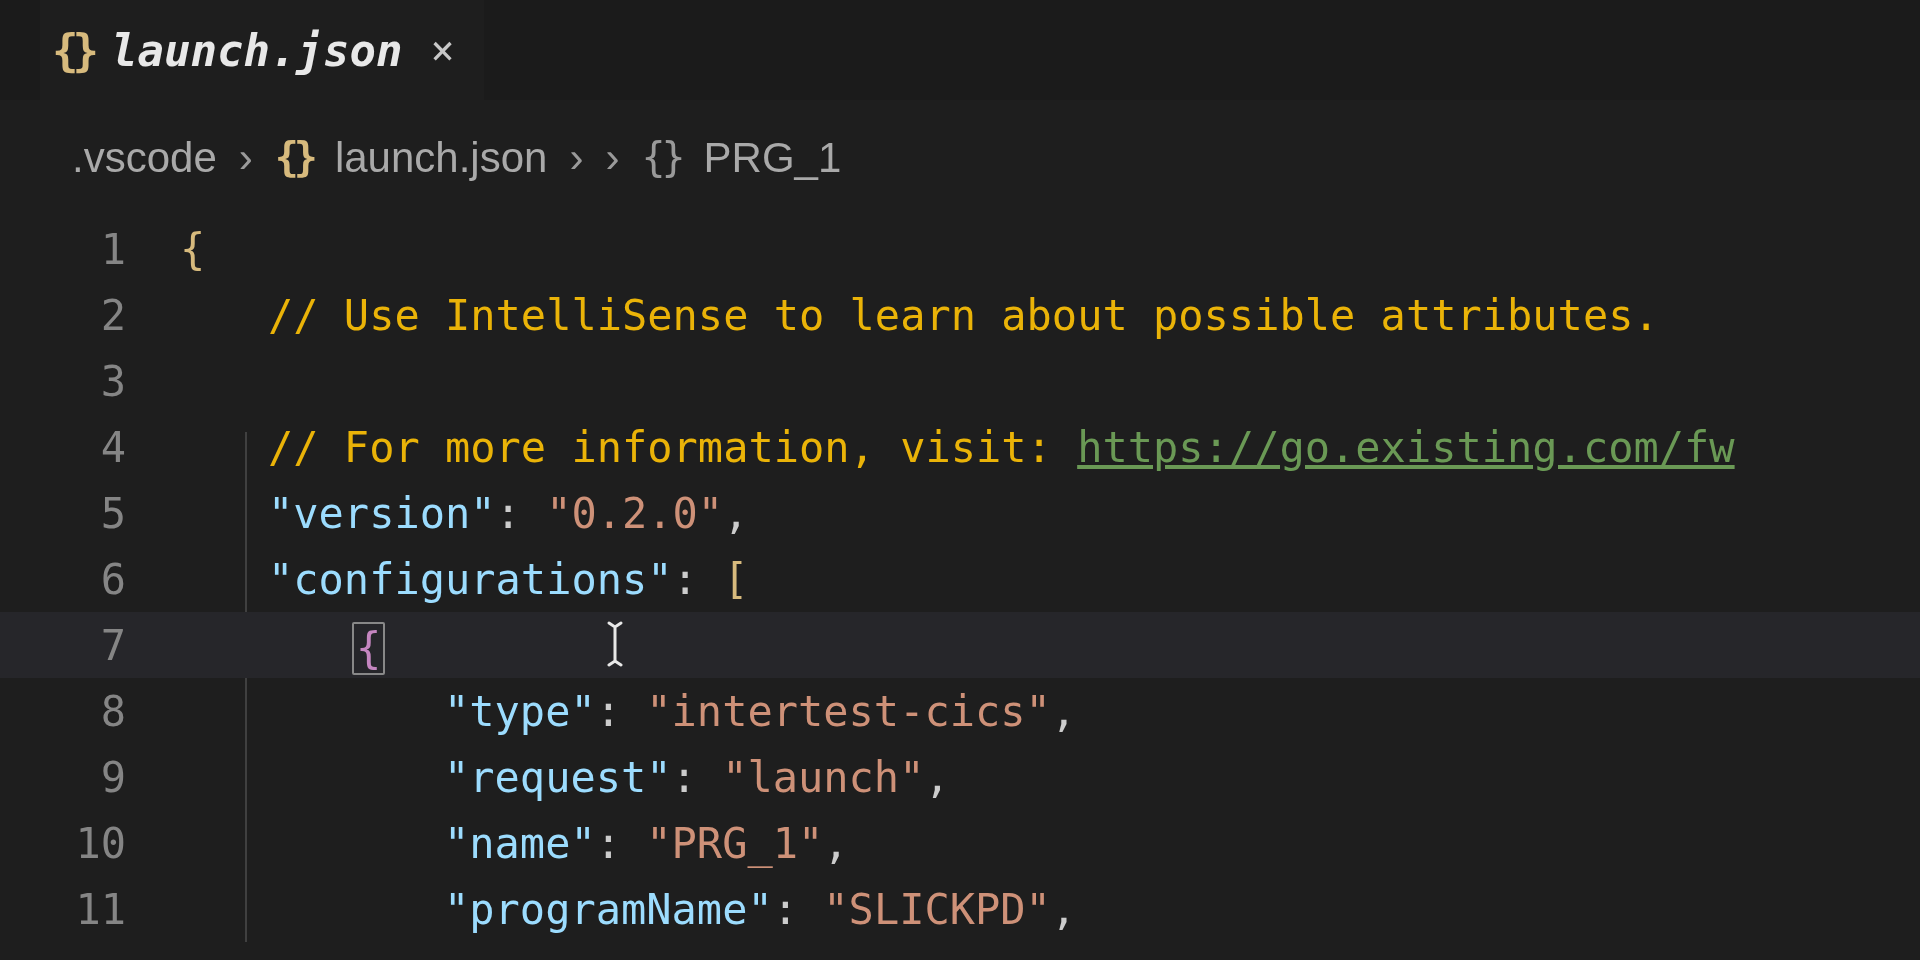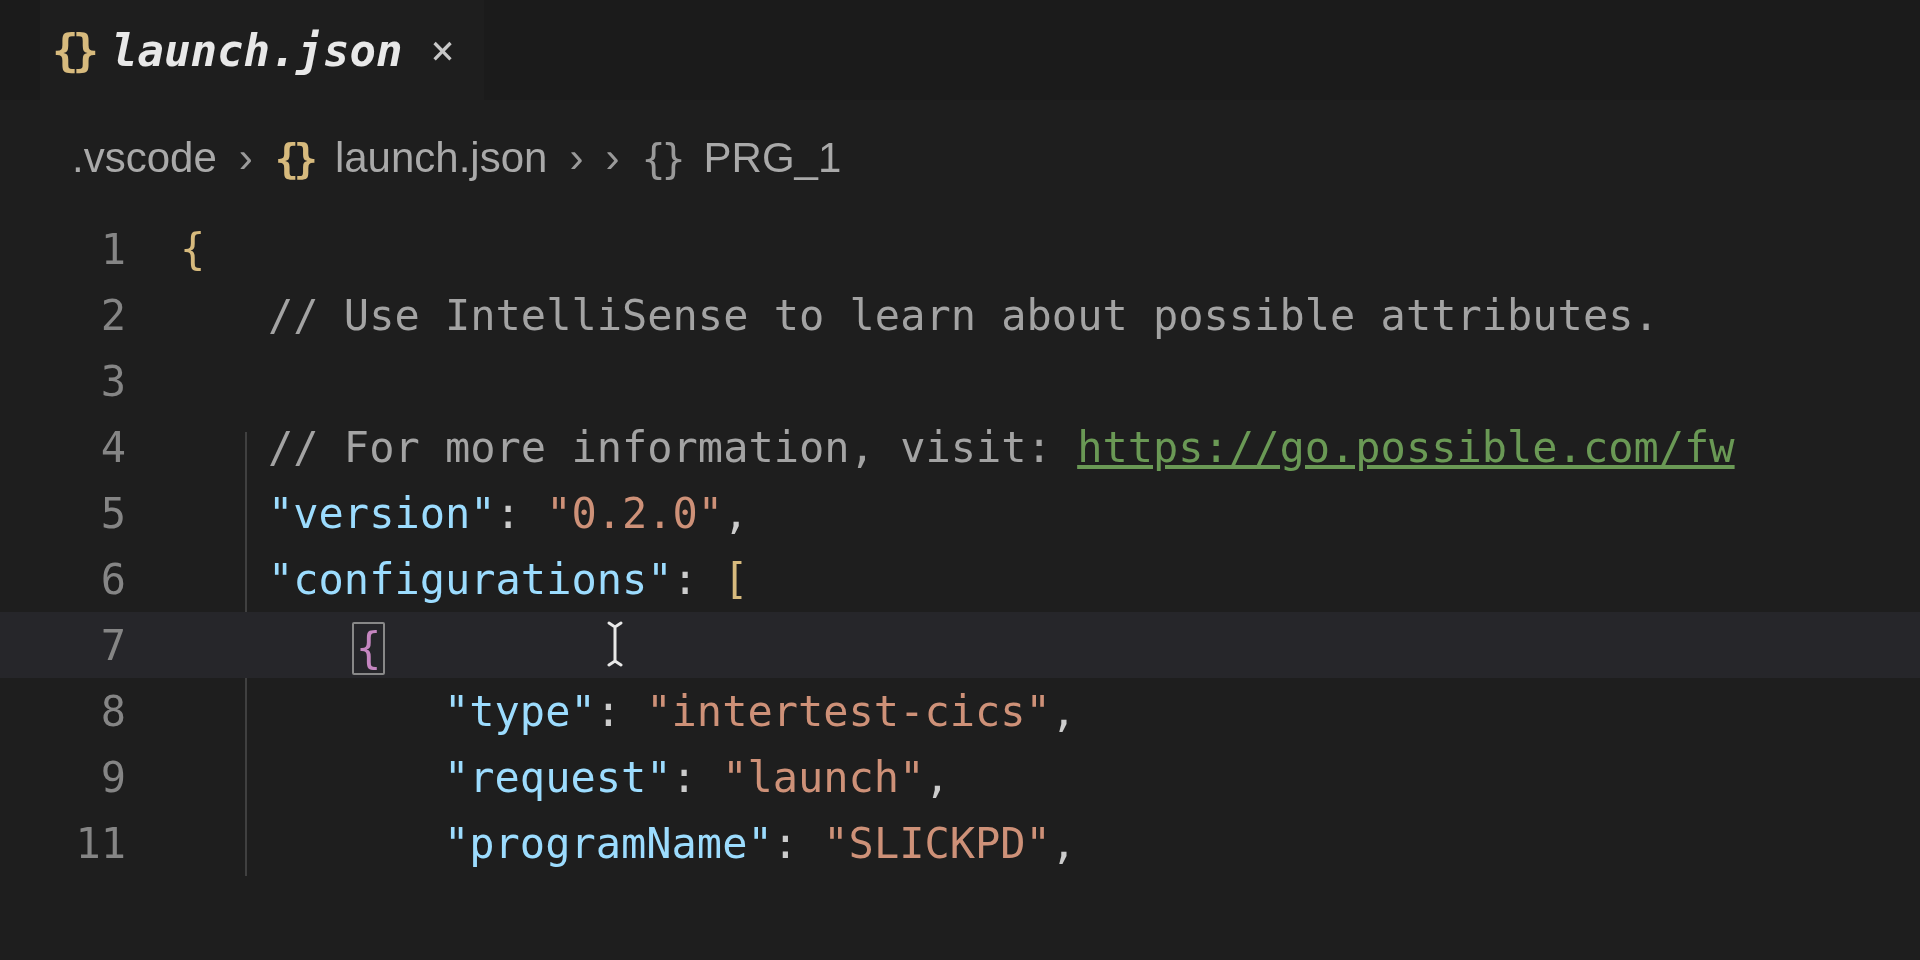--- a/index.html
+++ b/index.html
@@ -7,21 +7,21 @@
               font-family:"SF Mono","Monaco","Menlo","Consolas",monospace;
               overflow:hidden; }
   .tab-bar { height:100px; background:#1b1b1b; display:flex; align-items:center;
              padding-left:40px; }
   .tab { display:flex; align-items:center; gap:18px; height:100%;
          padding:0 30px 0 12px; background:#1e1e1e; border-bottom:0; }
   .json-icon { font-size:44px; font-weight:600; color:#d7ba7d; letter-spacing:-6px; }
   .tab-title { font-size:44px; font-style:italic; font-weight:600; color:#e8e8e8; }
   .close-x  { font-size:40px; color:#c8c8c8; margin-left:10px; font-weight:400; }
 
-  .breadcrumbs { display:flex; align-items:flex-end; gap:22px; padding:34px 0 34px 72px;
+  .breadcrumbs { display:flex; align-items:flex-start; gap:22px; padding:34px 0 34px 72px;
                  font-size:42px; color:#a9a9a9; font-family:-apple-system,BlinkMacSystemFont,
                  "Segoe UI",sans-serif; }
   .bc-sep { color:#9a9a9a; }
   .bc-icon-json { font-family:"SF Mono",monospace; font-weight:600; color:#d7ba7d;
                   letter-spacing:-5px; font-size:40px; }
   .bc-icon-obj  { font-family:"SF Mono",monospace; color:#999; letter-spacing:-4px;
                   font-size:40px; }
 
   .editor { position:relative; padding-left:0; }
   .line   { display:flex; height:66px; align-items:center; font-size:42px;
@@ -29,21 +29,21 @@
   .ln     { width:180px; text-align:right; padding-right:54px; color:#858585;
             font-size:42px; user-select:none; flex-shrink:0; }
   .code   { flex:1; }
   .guide  { position:absolute; top:216px; bottom:0; left:245px; width:2px;
             background:#404040; }
   .cursor-line { background:#26262a; }
 
   
   .tk-br  { color:#d7ba7d; }       
   .tk-br2 { color:#c586c0; }       
-  .tk-cm  { color:#a3a3a3; }       
+  .tk-cm  { color:#eab308; }       
   .tk-key { color:#9cdcfe; }       
   .tk-str { color:#ce9178; }       
   .tk-pn  { color:#cccccc; }       
   .tk-lnk { color:#6a9955; text-decoration:underline; }
 
   .bracket-match { border:2px solid #888; border-radius:2px; padding:0 2px;
                    margin:0 -4px; }
   .ibeam { display:inline-block; position:relative; top:4px; margin-left:220px; }
   .ibeam svg { display:block; }
 
@@ -87,21 +87,21 @@
     <span class="ln">2</span>
     <span class="code i2"><span class="tk-cm">// Use IntelliSense to learn about possible attributes.</span></span>
   </div>
 
   <div class="line">
     <span class="ln">3</span>
   </div>
 
   <div class="line">
     <span class="ln">4</span>
-    <span class="code i2"><span class="tk-cm">// For more information, visit: </span><span class="tk-lnk">https://go.possible.com/fw</span></span>
+    <span class="code i2"><span class="tk-cm">// For more information, visit: </span><span class="tk-lnk">https://go.existing.com/fw</span></span>
   </div>
 
   <div class="line">
     <span class="ln">5</span>
     <span class="code i2"><span class="tk-key">"version"</span><span class="tk-pn">: </span><span class="tk-str">"0.2.0"</span><span class="tk-pn">,</span></span>
   </div>
 
   <div class="line">
     <span class="ln">6</span>
     <span class="code i2"><span class="tk-key">"configurations"</span><span class="tk-pn">: </span><span class="tk-br">[</span></span>
@@ -117,19 +117,23 @@
   <div class="line">
     <span class="ln">8</span>
     <span class="code i4"><span class="tk-key">"type"</span><span class="tk-pn">: </span><span class="tk-str">"intertest-cics"</span><span class="tk-pn">,</span></span>
   </div>
 
   <div class="line">
     <span class="ln">9</span>
     <span class="code i4"><span class="tk-key">"request"</span><span class="tk-pn">: </span><span class="tk-str">"launch"</span><span class="tk-pn">,</span></span>
   </div>
 
+  <div class="line">
+    <span class="ln">10</span>
+    <span class="code i4"><span class="tk-key">"name"</span><span class="tk-pn">: </span><span class="tk-str">"PRG_1"</span><span class="tk-pn">,</span></span>
+  </div>
 
   <div class="line">
     <span class="ln">11</span>
     <span class="code i4"><span class="tk-key">"programName"</span><span class="tk-pn">: </span><span class="tk-str">"SLICKPD"</span><span class="tk-pn">,</span></span>
   </div>
 
 </div>
 
 </body></html>

